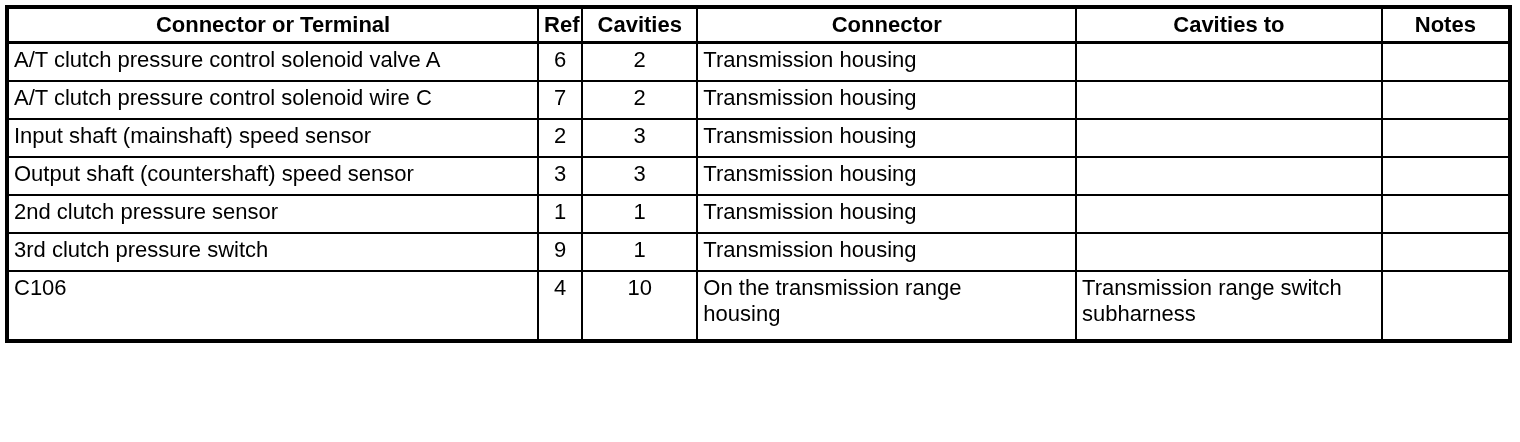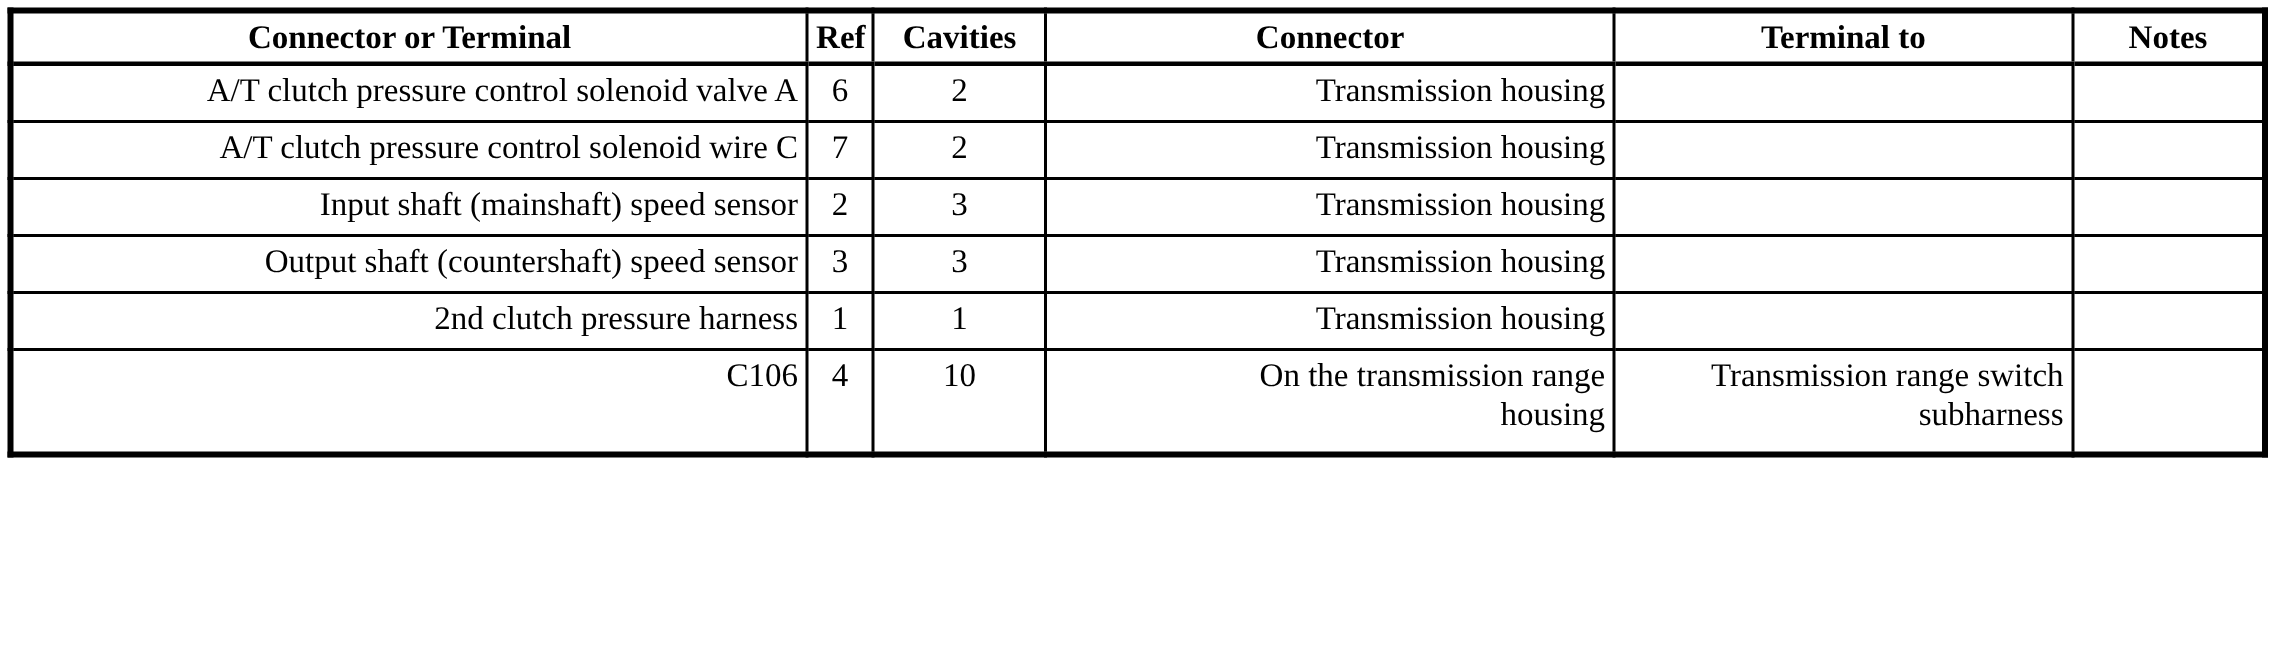--- a/index.html
+++ b/index.html
@@ -28,40 +28,39 @@
   }
   .conn-table th,
   .conn-table td {
     border: 2px solid #000000;
     padding: 3px 5px 2px 5px;
     font-size: 22px;
     line-height: 1.18;
     vertical-align: top;
     overflow: hidden;
     white-space: pre-line;
-    font-family: Liberation Serif, serif;
   }
   .conn-table th {
     font-weight: bold;
     text-align: center;
     border-bottom: 3px solid #000000;
     height: 30px;
     vertical-align: middle;
     padding-top: 1px;
     padding-bottom: 1px;
   }
   .conn-table tr.row-single td { height: 31px; }
   .conn-table tr.row-double td { height: 62px; }
   .col-connector  { width: 530px; }
   .col-ref        { width: 44px; }
   .col-cavities   { width: 115px; }
   .col-location   { width: 378px; }
   .col-connectsto { width: 305px; }
   .col-notes      { width: 128px; }
-  .cell-left   { text-align: right; }
+  .cell-left   { text-align: left; }
   .cell-center { text-align: center; }
 </style>
 </head>
 <body>
 
 <div class="table-wrap">
   <table class="conn-table">
     <colgroup>
       <col class="col-connector">
       <col class="col-ref">
@@ -69,21 +68,21 @@
       <col class="col-location">
       <col class="col-connectsto">
       <col class="col-notes">
     </colgroup>
     <thead>
       <tr>
         <th>Connector or Terminal</th>
         <th>Ref</th>
         <th>Cavities</th>
         <th>Connector</th>
-        <th>Terminal to</th>
+        <th>Cavities to</th>
         <th>Notes</th>
       </tr>
     </thead>
     <tbody>
       <tr class="row-single">
         <td class="cell-left">A/T clutch pressure control solenoid valve A</td>
         <td class="cell-center">6</td>
         <td class="cell-center">2</td>
         <td class="cell-left">Transmission housing</td>
         <td class="cell-left"></td>
@@ -107,22 +106,30 @@
       </tr>
       <tr class="row-single">
         <td class="cell-left">Output shaft (countershaft) speed sensor</td>
         <td class="cell-center">3</td>
         <td class="cell-center">3</td>
         <td class="cell-left">Transmission housing</td>
         <td class="cell-left"></td>
         <td class="cell-left"></td>
       </tr>
       <tr class="row-single">
-        <td class="cell-left">2nd clutch pressure harness</td>
+        <td class="cell-left">2nd clutch pressure sensor</td>
         <td class="cell-center">1</td>
+        <td class="cell-center">1</td>
+        <td class="cell-left">Transmission housing</td>
+        <td class="cell-left"></td>
+        <td class="cell-left"></td>
+      </tr>
+      <tr class="row-single">
+        <td class="cell-left">3rd clutch pressure switch</td>
+        <td class="cell-center">9</td>
         <td class="cell-center">1</td>
         <td class="cell-left">Transmission housing</td>
         <td class="cell-left"></td>
         <td class="cell-left"></td>
       </tr>
       <tr class="row-double">
         <td class="cell-left">C106</td>
         <td class="cell-center">4</td>
         <td class="cell-center">10</td>
         <td class="cell-left">On the transmission range

